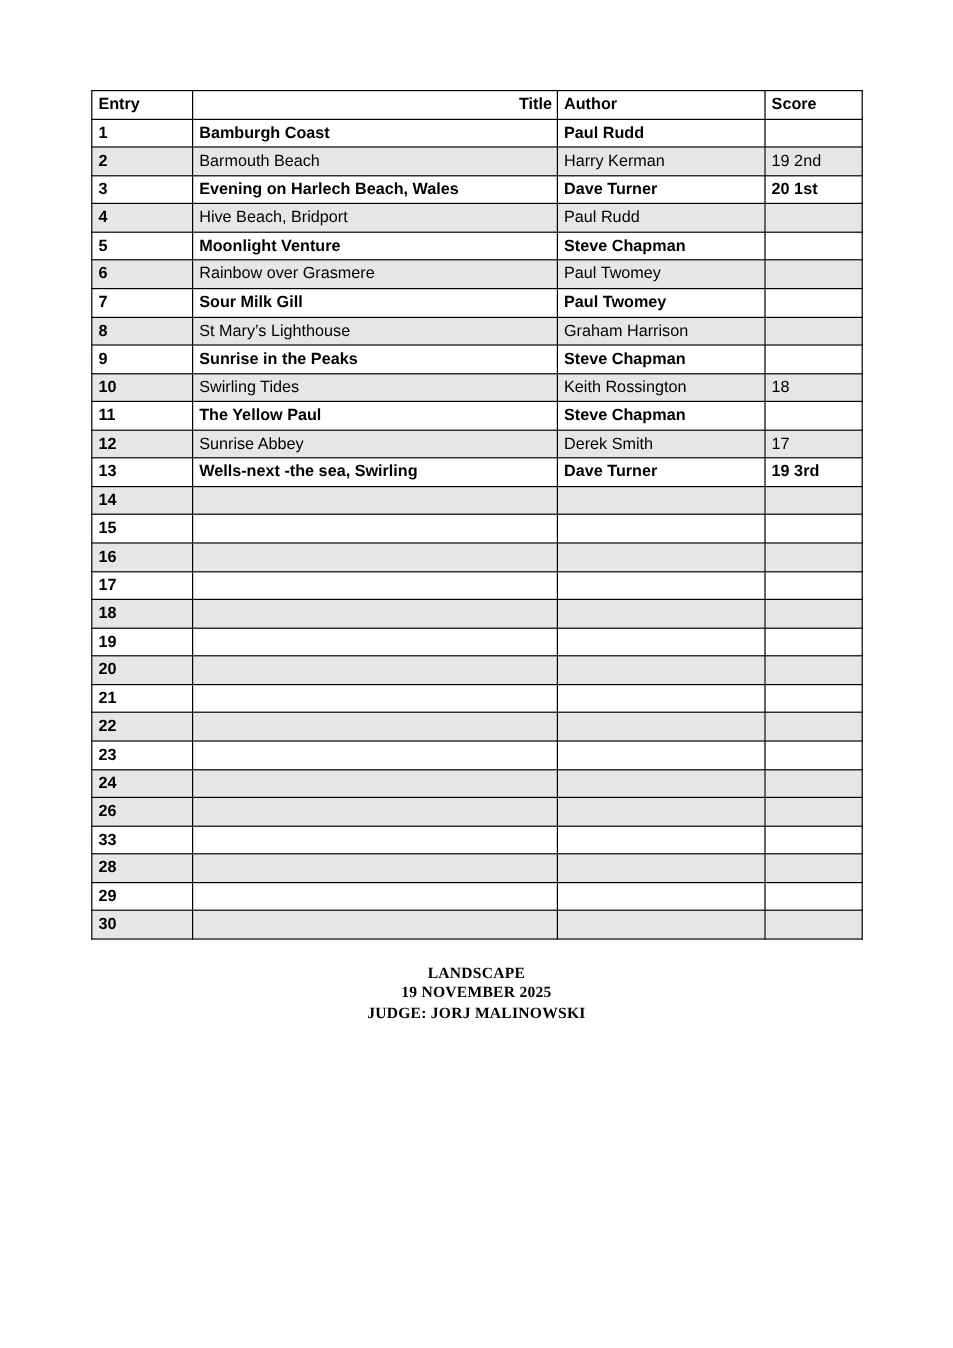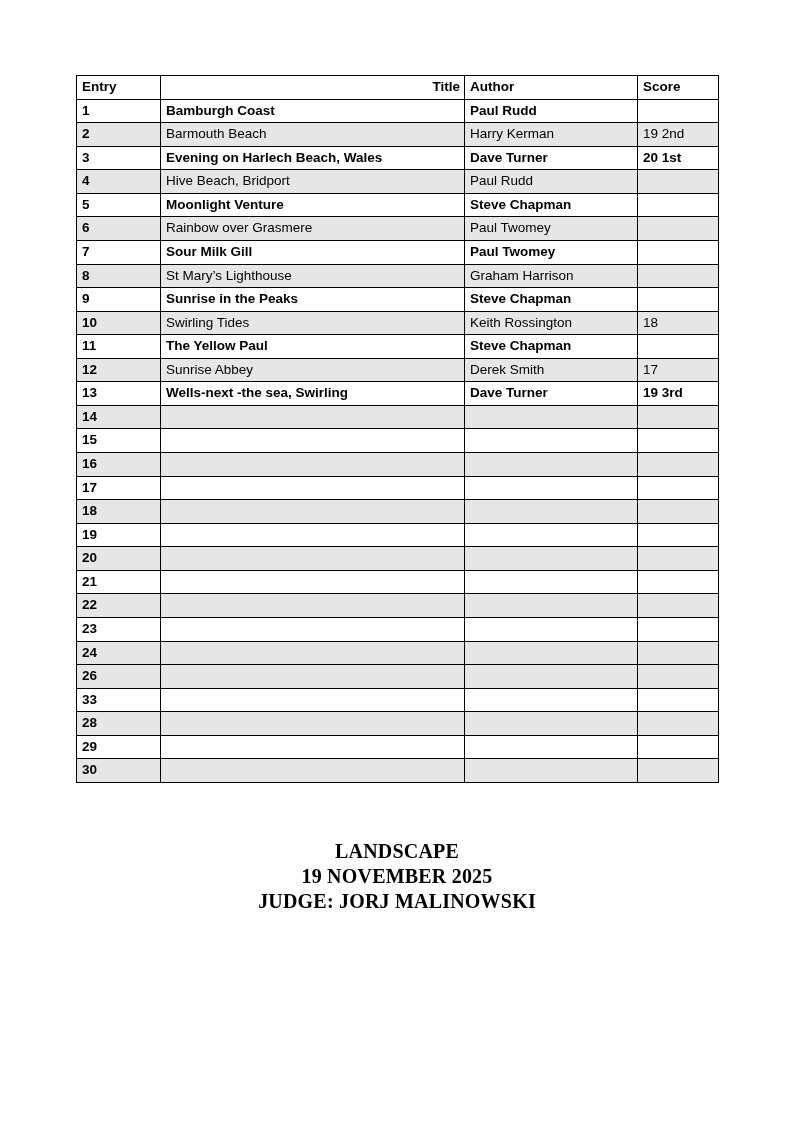--- a/index.html
+++ b/index.html
@@ -80,24 +80,23 @@
   }
 
   .footer {
     position: absolute;
     left: 76px;
     top: 803px;
     width: 642px;
     text-align: center;
     font-family: "Liberation Serif", serif;
     font-weight: bold;
-    font-size: 20px;
+    font-size: 13px;
     line-height: 1.25;
     letter-spacing: 0.2px;
-    margin-top: 36px;
   }
   .footer div { white-space: nowrap; }
 </style>
 </head>
 <body>
 
 <div class="page">
 
   <div class="table-wrap">
     <table class="results">

